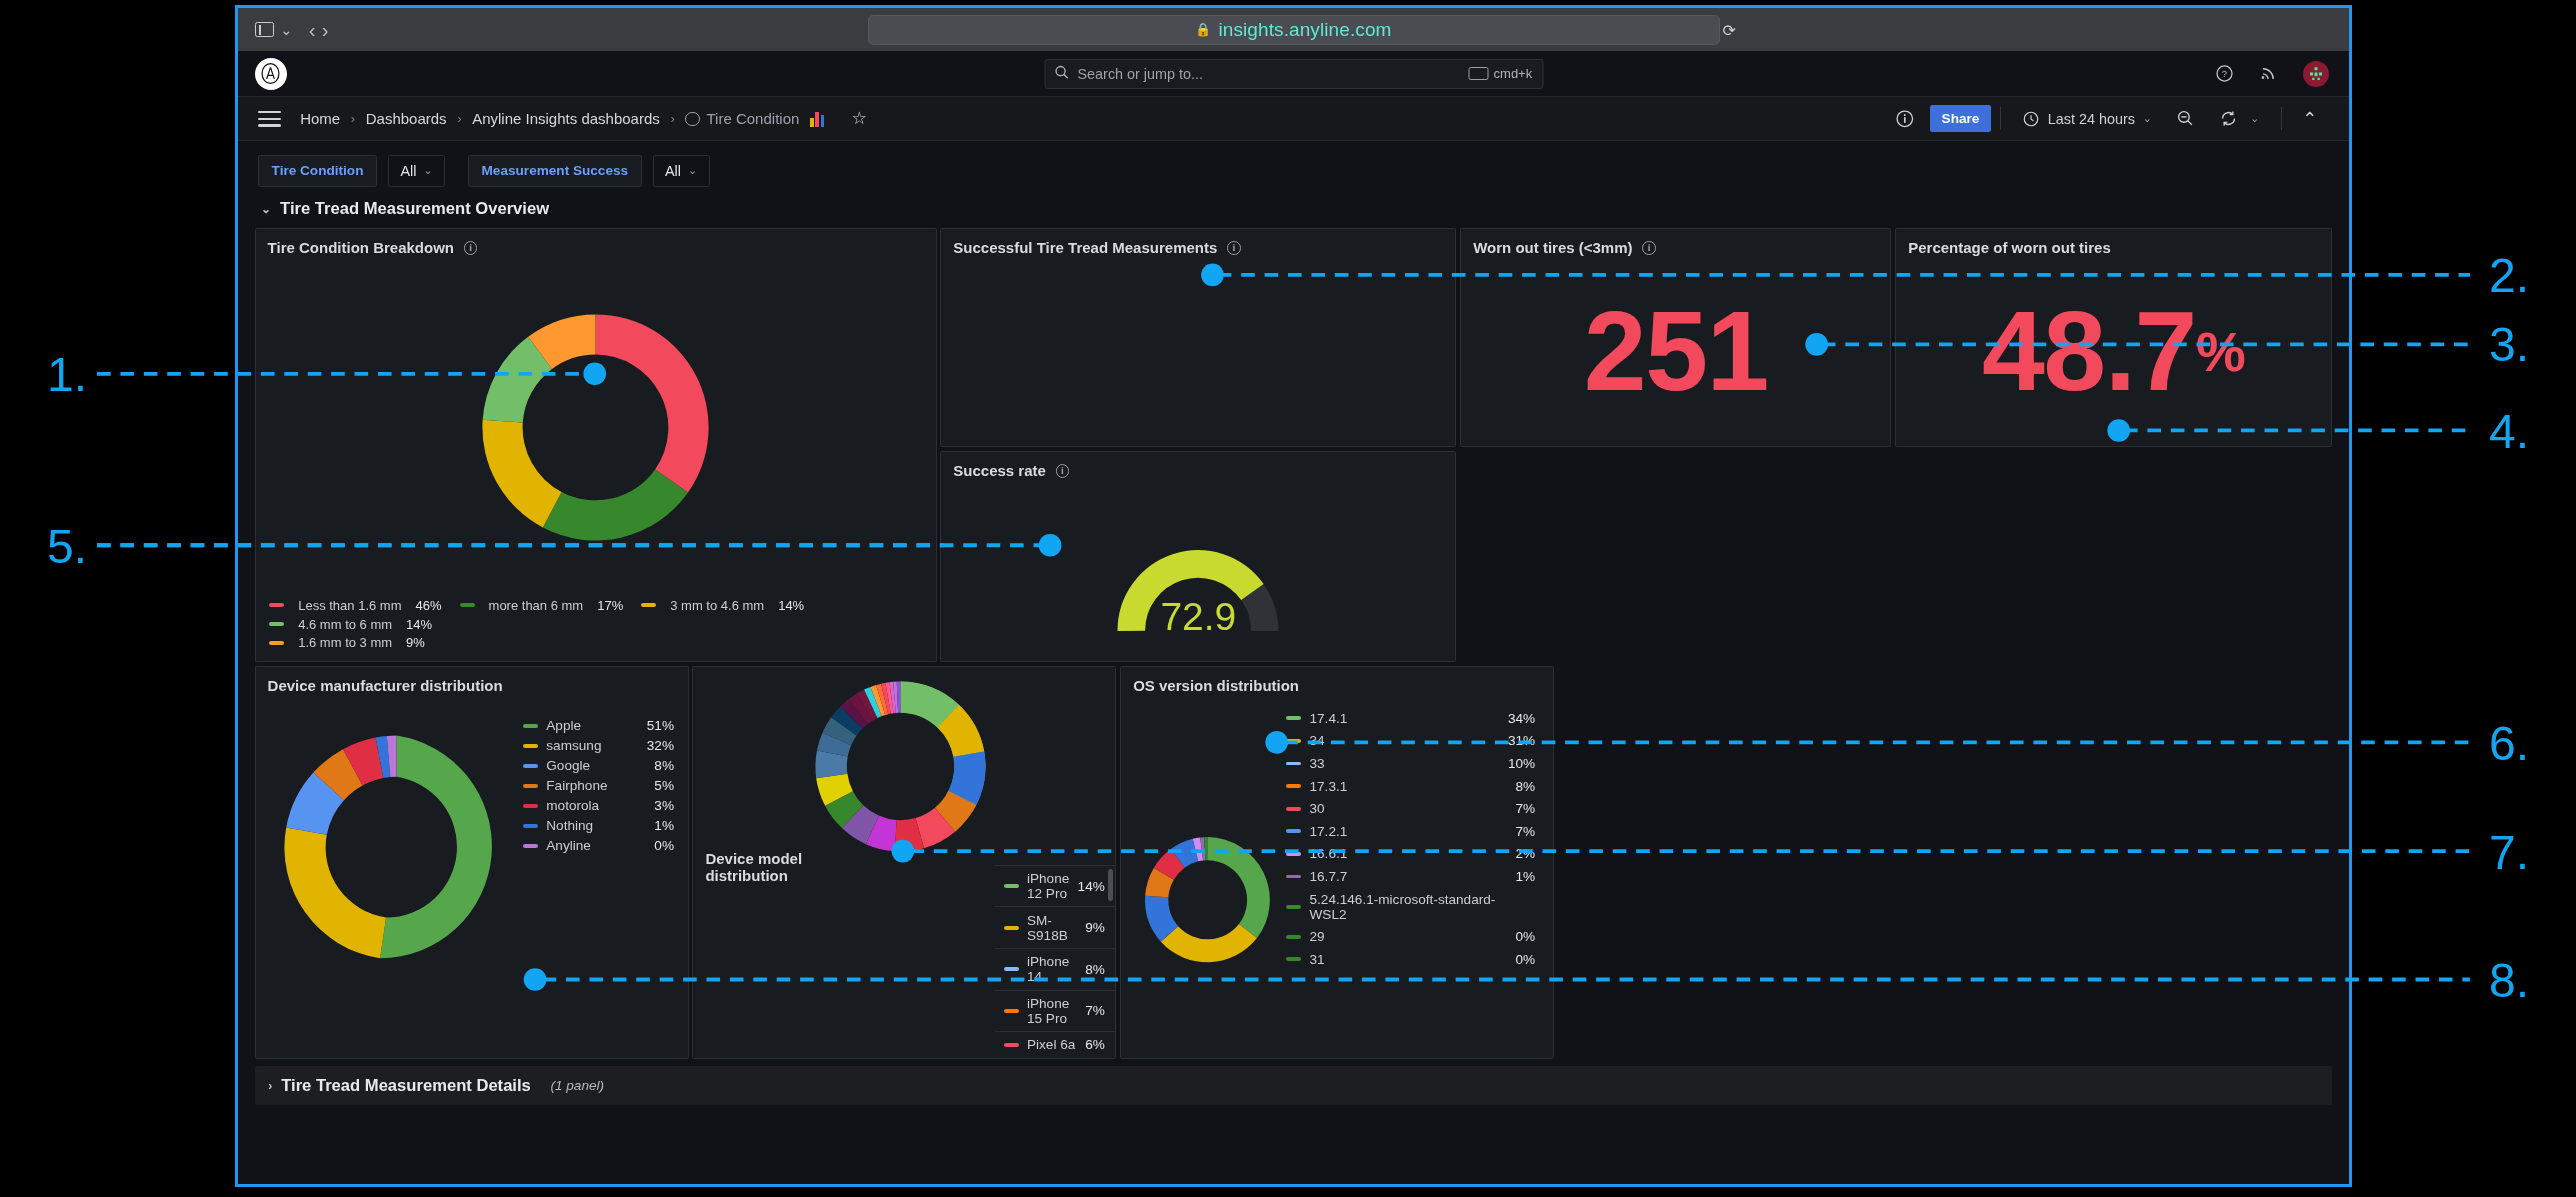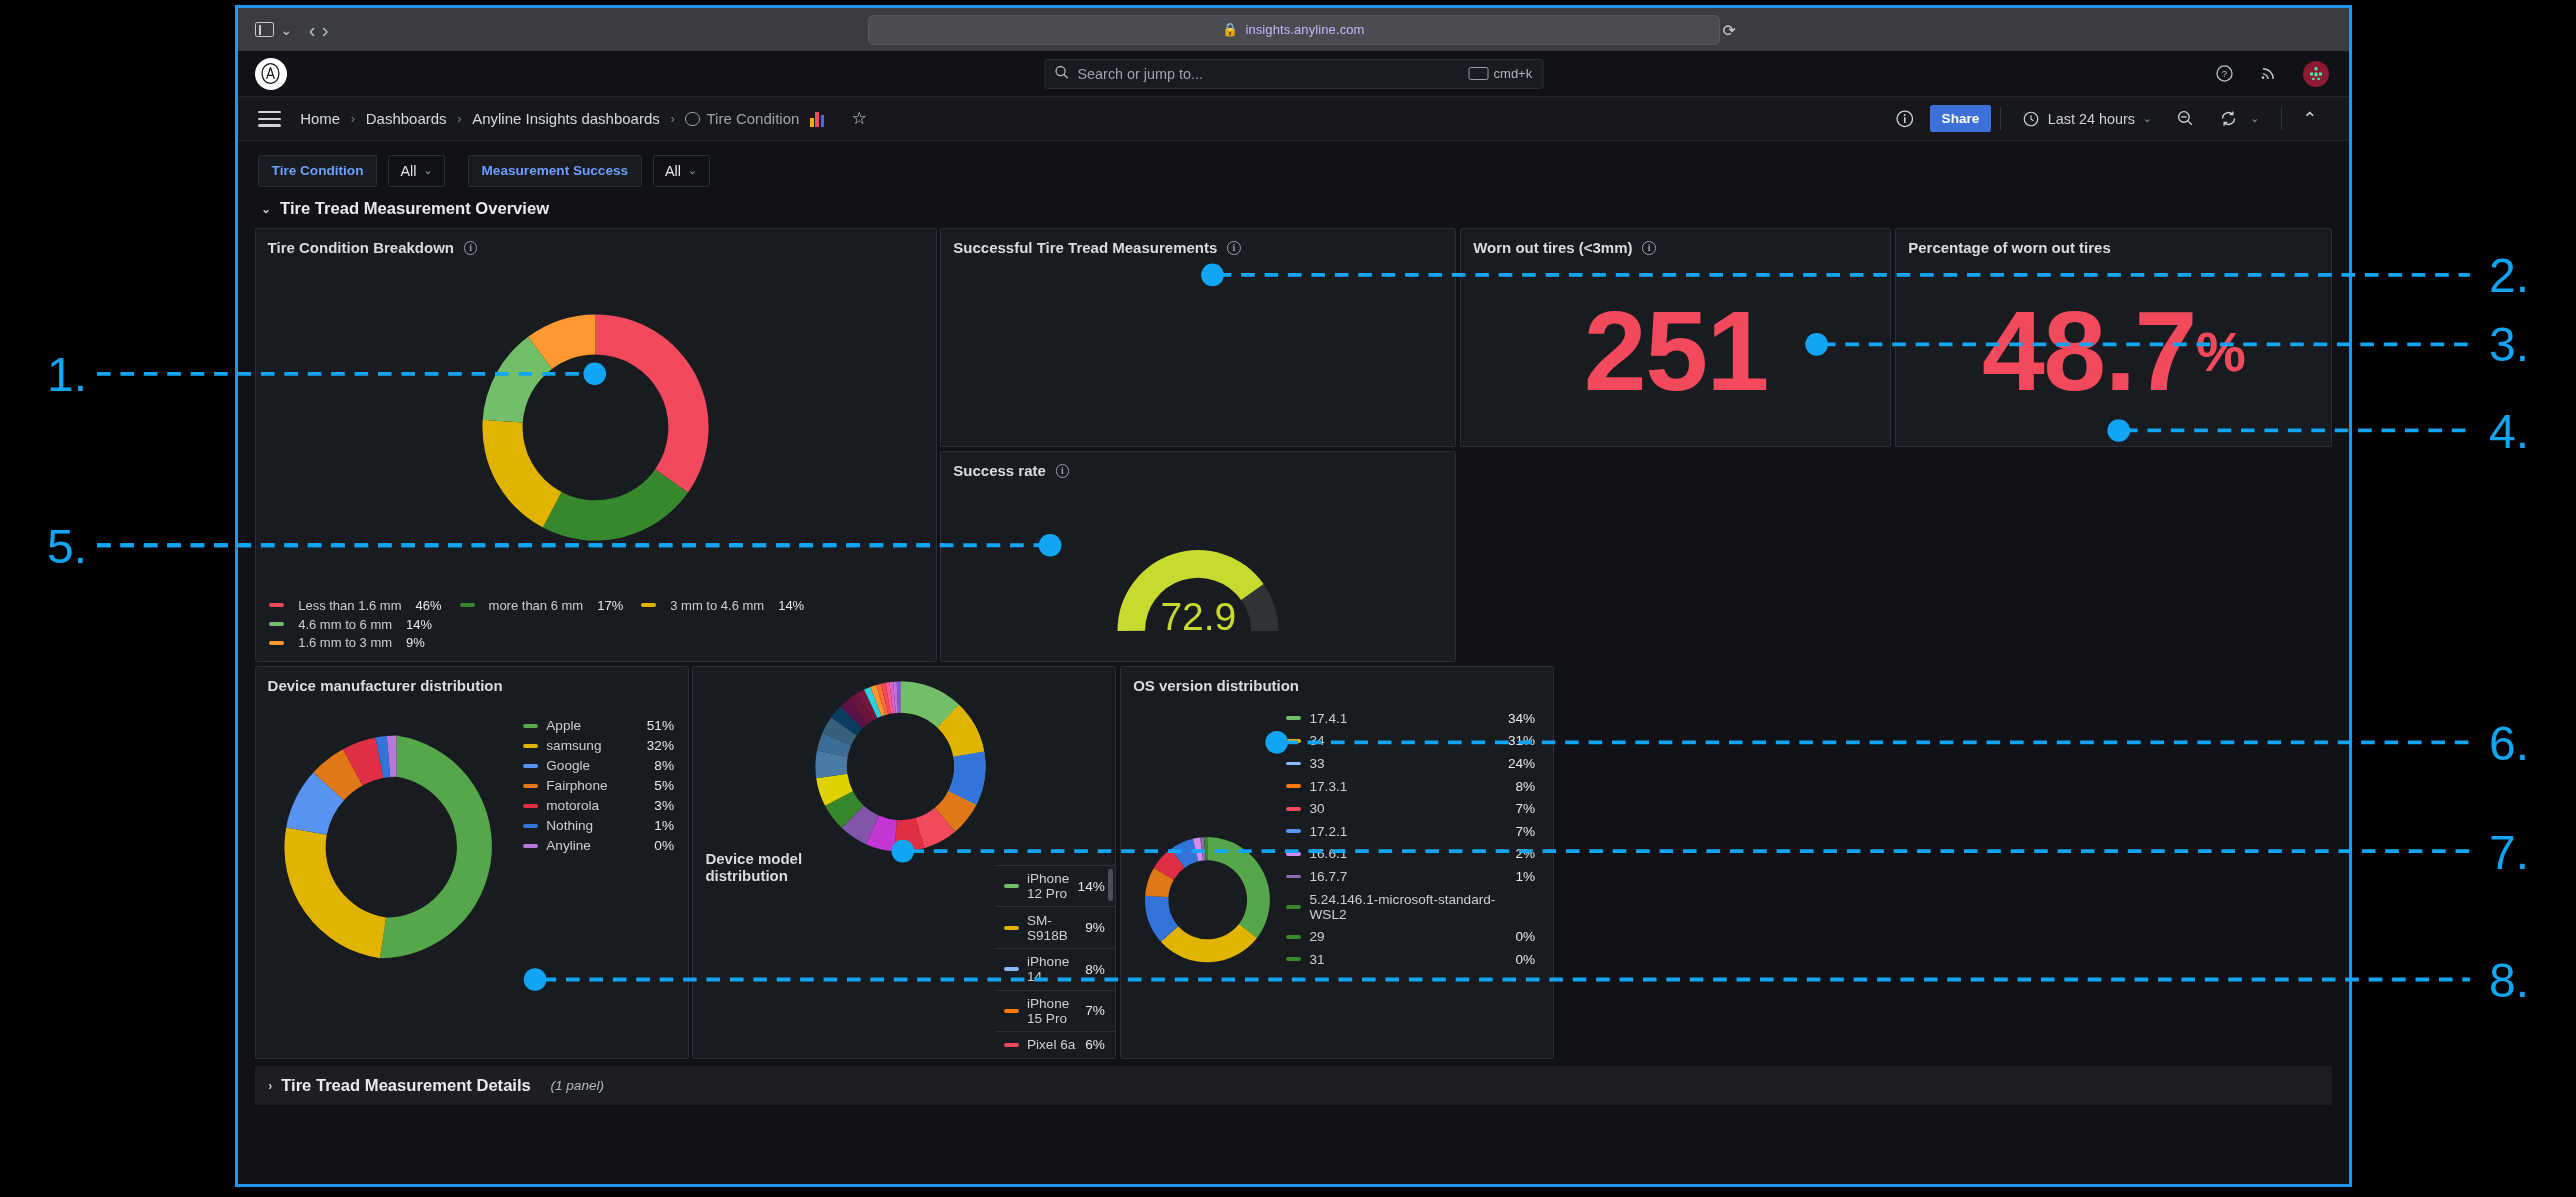--- a/index.html
+++ b/index.html
@@ -34,21 +34,21 @@
   }
   .chev { color: #c3c5c9; font-size: 14.4px; line-height: 1; }
   .nav-arrow { color: #b9bcc1; font-size: 20.4px; line-height: 1; font-weight: 300; }
   .urlbar {
     position: absolute; left: 50%; transform: translateX(-50%);
     width: 852px; height: 30px;
     background: #4a4c51; border: 0.8px solid #57595e; border-radius: 5.3px;
     display: flex; align-items: center; justify-content: center; gap: 6.8px;
   }
   .urlbar .lock { font-size: 13px; color: #e2e3e6; }
-  .urlbar .host { font-size: 13px; color: #c4b5fd; letter-spacing: 0.1px; }
+  .urlbar .host { font-size: 19px; color: #5eead4; letter-spacing: 0.1px; }
   .reload {
     position: absolute; right: 613px; top: 50%; transform: translateY(-50%);
     color: #cdced2; font-size: 16px;
   }
 
   
   .gf { flex: 1; background: #111217; display: flex; flex-direction: column; min-height: 0; }
 
   .gf-topnav {
     height: 46px; flex: 0 0 46px; background: #111217;
@@ -592,21 +592,21 @@
                     <span class="vl">34%</span>
                   </div>
                 <div class="lg-row">
                     <i class="lg-swatch" style="background:#e0b400"></i>
                     <span class="nm">34</span>
                     <span class="vl">31%</span>
                   </div>
                 <div class="lg-row">
                     <i class="lg-swatch" style="background:#8ab8ff"></i>
                     <span class="nm">33</span>
-                    <span class="vl">24%</span>
+                    <span class="vl">10%</span>
                   </div>
                 <div class="lg-row">
                     <i class="lg-swatch" style="background:#ff780a"></i>
                     <span class="nm">17.3.1</span>
                     <span class="vl">8%</span>
                   </div>
                 <div class="lg-row">
                     <i class="lg-swatch" style="background:#f2495c"></i>
                     <span class="nm">30</span>
                     <span class="vl">7%</span>

